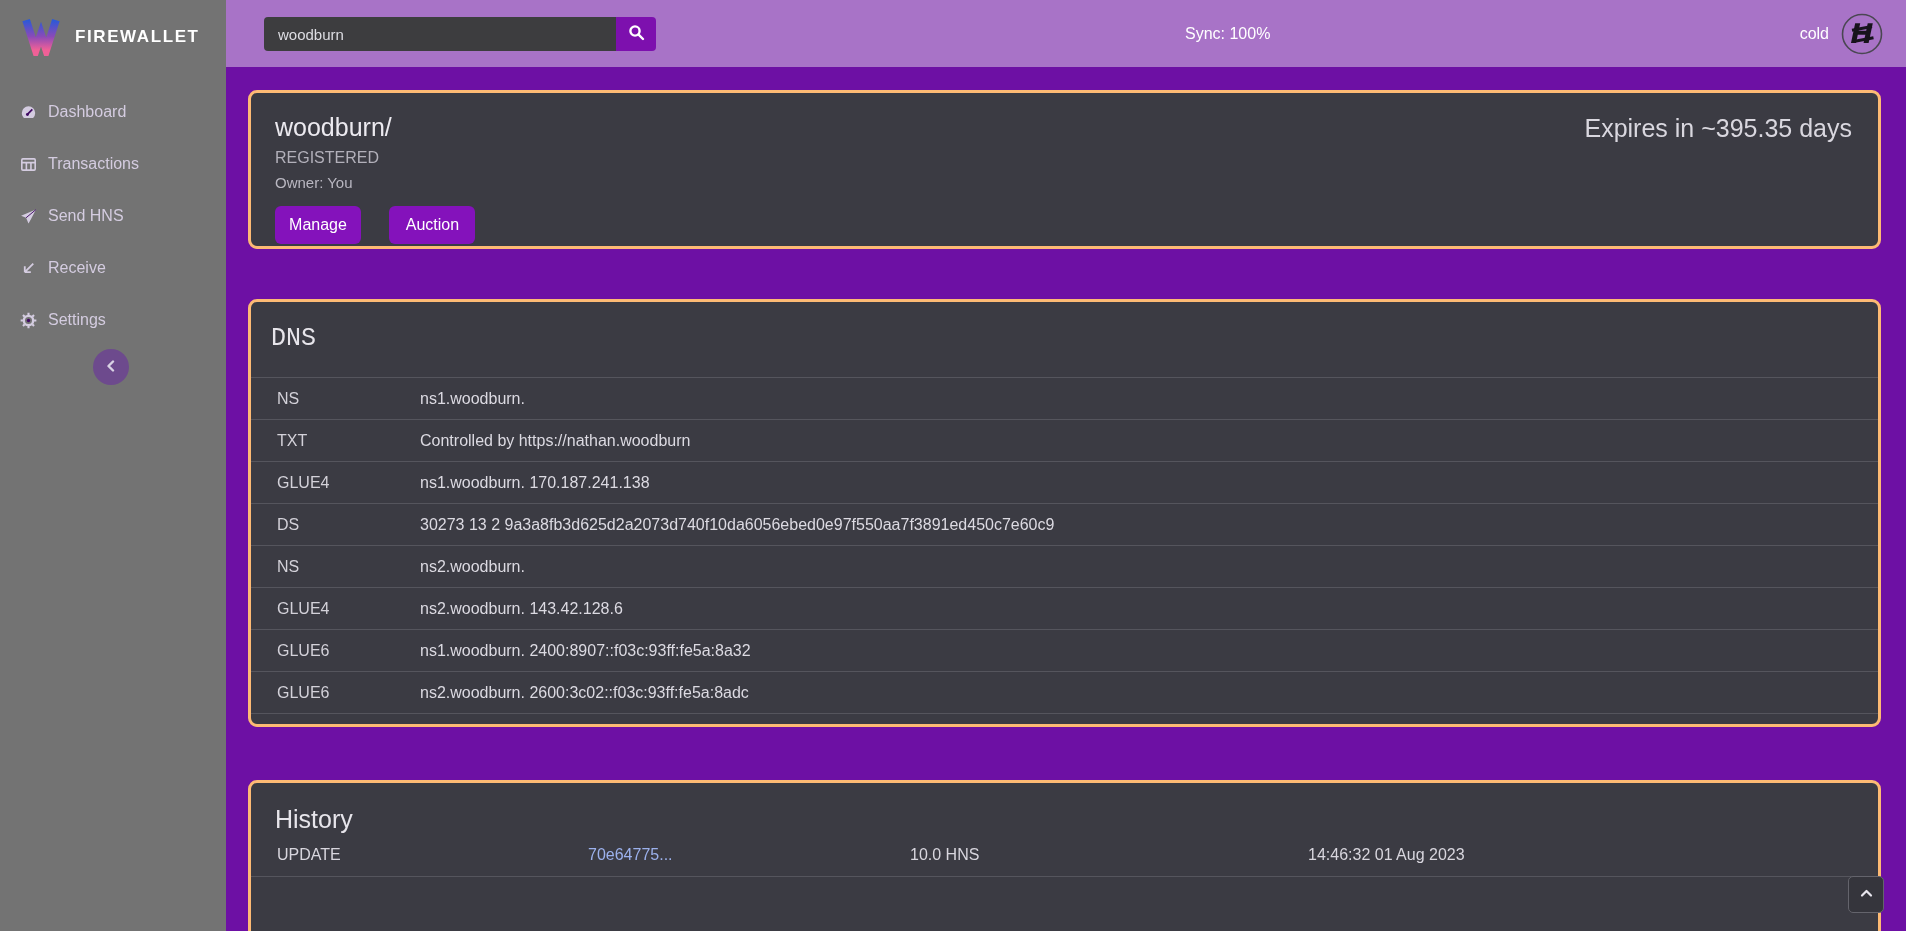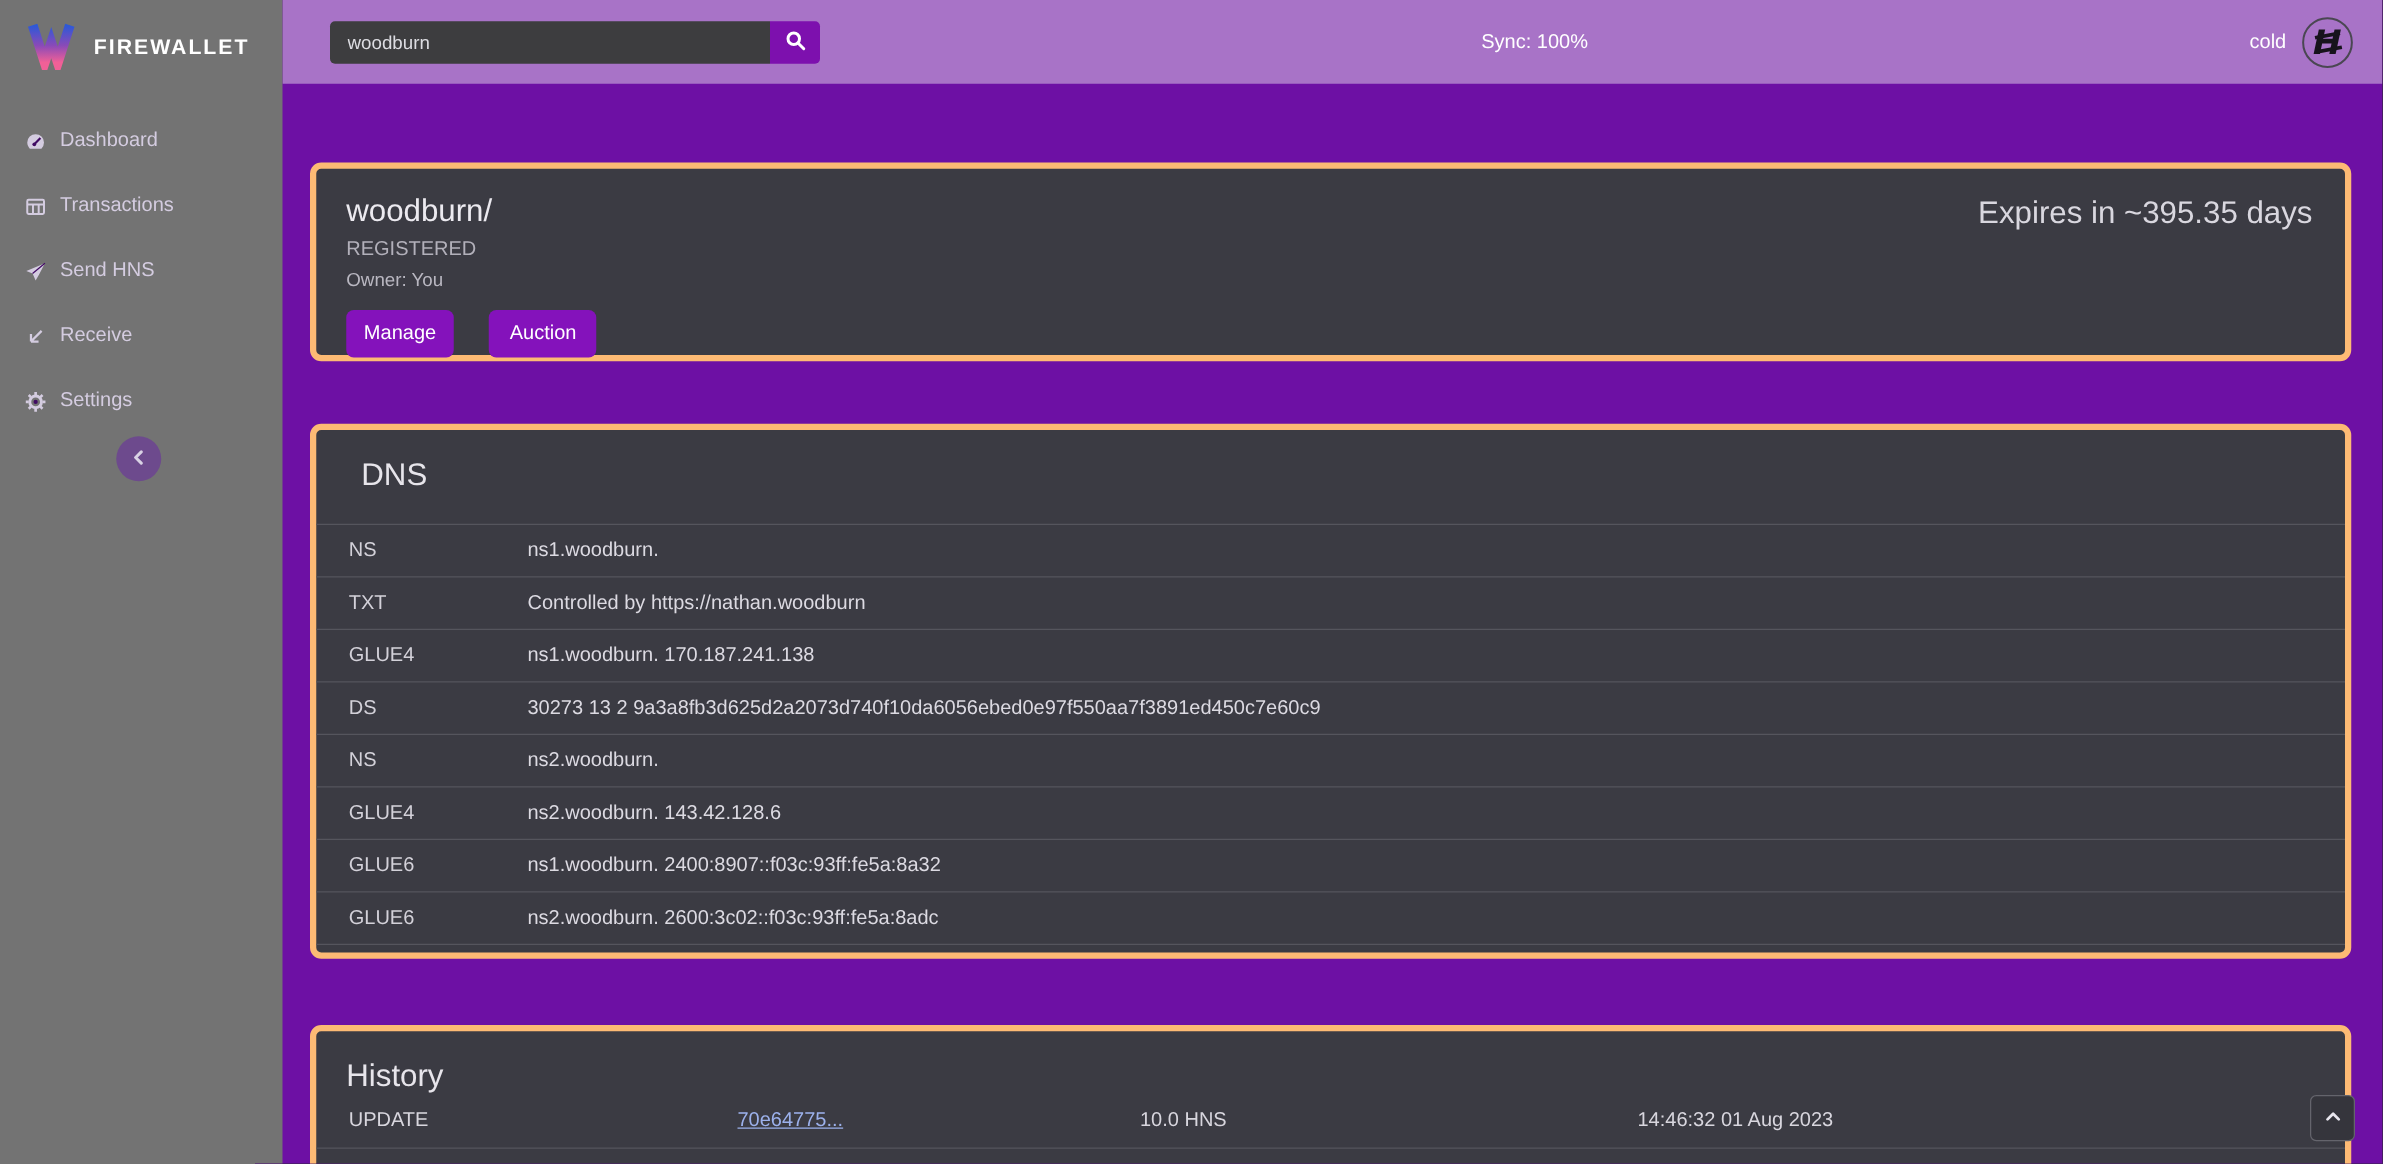--- a/index.html
+++ b/index.html
@@ -24,48 +24,48 @@
                 padding:0 14px;border-radius:4px 0 0 4px;outline:none;font-family:inherit;}
   .search button{width:40px;background:#7d10ae;border:none;border-radius:0 4px 4px 0;cursor:pointer;
                  display:flex;align-items:center;justify-content:center;}
   .sync{position:absolute;left:959px;top:0;height:67px;display:flex;align-items:center;
         color:#ffffff;font-size:16px;}
   .wallet{position:absolute;right:22px;top:0;height:67px;display:flex;align-items:center;gap:11px;
           color:#ffffff;font-size:16px;}
 
   
   .card{position:absolute;left:248px;width:1633px;background:#3b3b43;
-        border:5px solid #fdba74;border-radius:9px;box-sizing:border-box;color:#d8d6de;margin-top:40px;}
+        border:3px solid #fdba74;border-radius:9px;box-sizing:border-box;color:#d8d6de;}
   .card-title{font-size:25px;color:#e7e5eb;font-weight:normal;margin:0;}
 
   .card.domain{top:90px;height:159px;padding:20px 24px;}
   .domain-title{font-size:25px;color:#eceaf0;font-weight:normal;margin:0 0 7px 0;}
   .status{color:#b2b0ba;font-size:16px;margin-bottom:7px;}
   .owner{color:#b9b7c1;font-size:15px;margin-bottom:15px;}
   .btn{background:#8412bb;color:#ffffff;border:none;border-radius:6px;font-size:16px;
        padding:10px 0;width:86px;margin-right:24px;cursor:pointer;font-family:inherit;}
   .expires{position:absolute;right:26px;top:21px;font-size:25px;color:#d9d7df;}
 
   .card.dns{top:299px;height:428px;padding:18px 0;}
-  .card.dns .card-title{padding:4px 36px 0;}
+  .card.dns .card-title{padding:4px 20px 0;font-family:Liberation Mono, monospace;}
   .dns-table{margin-top:24px;border-top:1px solid #55555d;}
   .dns-row{display:flex;height:41px;align-items:center;border-bottom:1px solid #55555d;font-size:16px;}
   .dns-type{width:143px;padding-left:26px;flex:none;color:#d3d1d9;}
   .dns-value{color:#dcdae2;}
 
   .card.history{top:780px;height:300px;padding:18px 0;}
   .card.history .card-title{padding:4px 24px 0;}
   .hist-head{display:flex;align-items:center;height:46px;margin-top:10px;font-weight:bold;
              color:#f2f0f5;font-size:16px;border-bottom:1px solid #55555d;}
   .hist-row{display:flex;align-items:center;height:42px;font-size:16px;border-bottom:1px solid #55555d;}
   .c-action{width:311px;padding-left:26px;flex:none;}
   .c-tx{width:322px;flex:none;}
   .c-amount{width:398px;flex:none;}
   .c-time{flex:1;}
-  .tx-link{color:#9cb1ec;text-decoration:underline;cursor:pointer;}
+  .tx-link{color:#9cb1ec;cursor:pointer;}
 
   .scrolltop{position:absolute;right:22px;top:876px;width:36px;height:37px;background:#35353c;
              border:1px solid #64646c;border-radius:5px;display:flex;align-items:center;
              justify-content:center;cursor:pointer;z-index:4;}
 
   .hs-badge{width:44px;height:44px;cursor:pointer;}
 </style>
 </head>
 <body>
 

